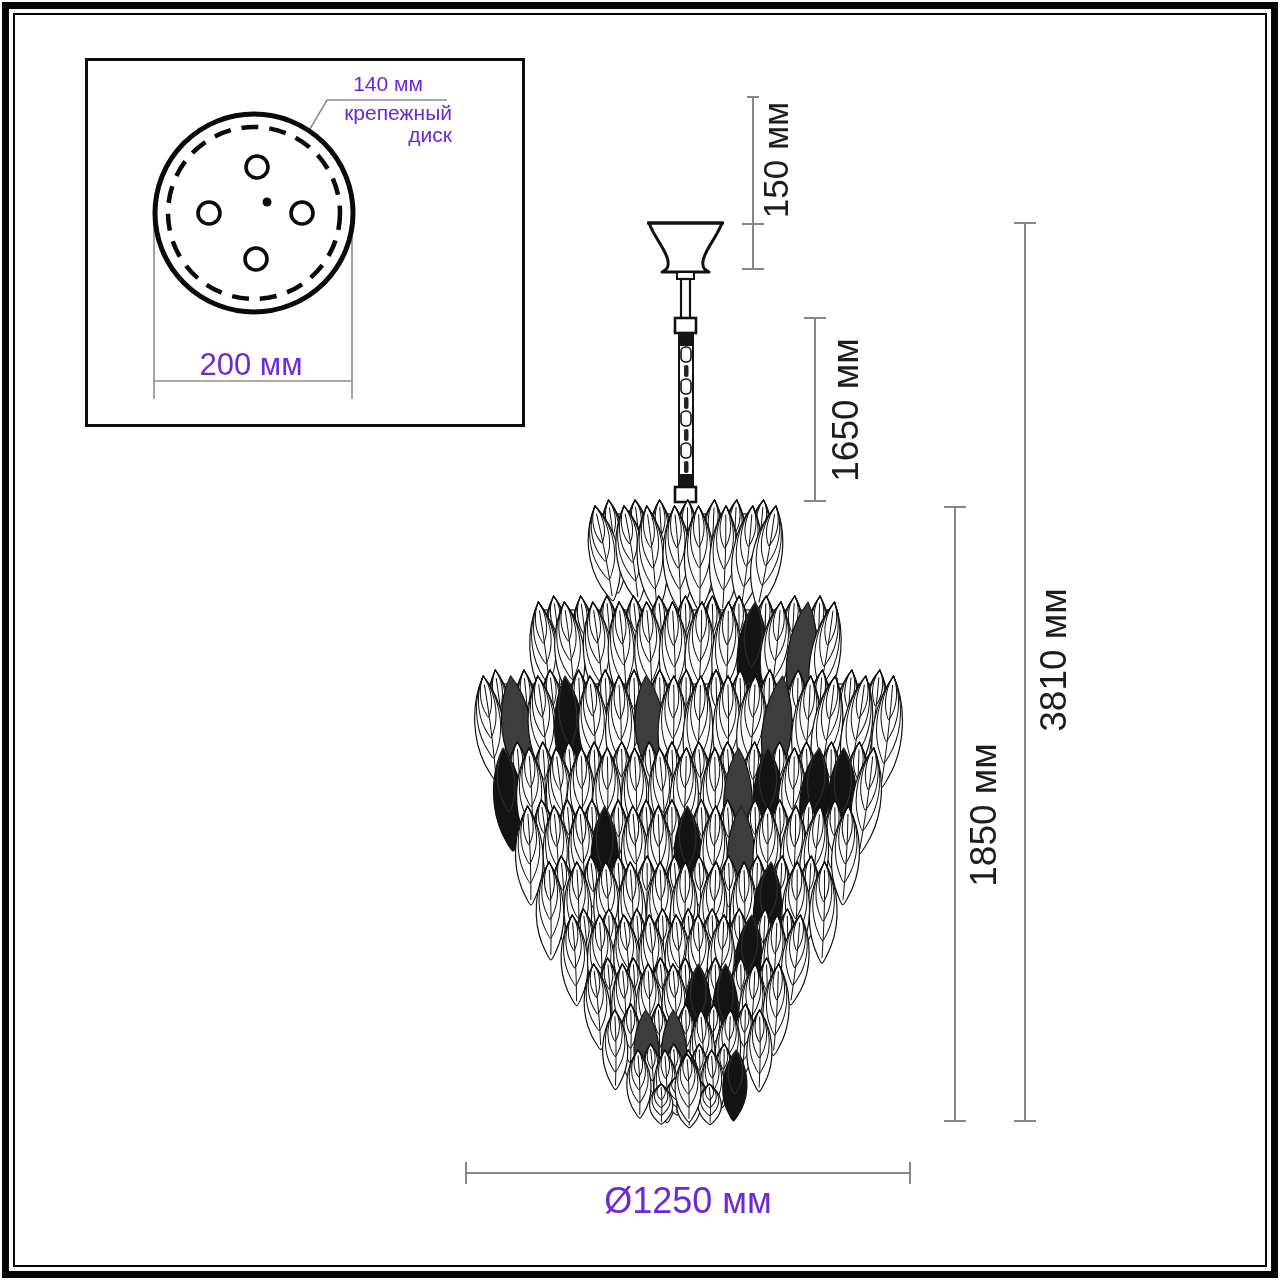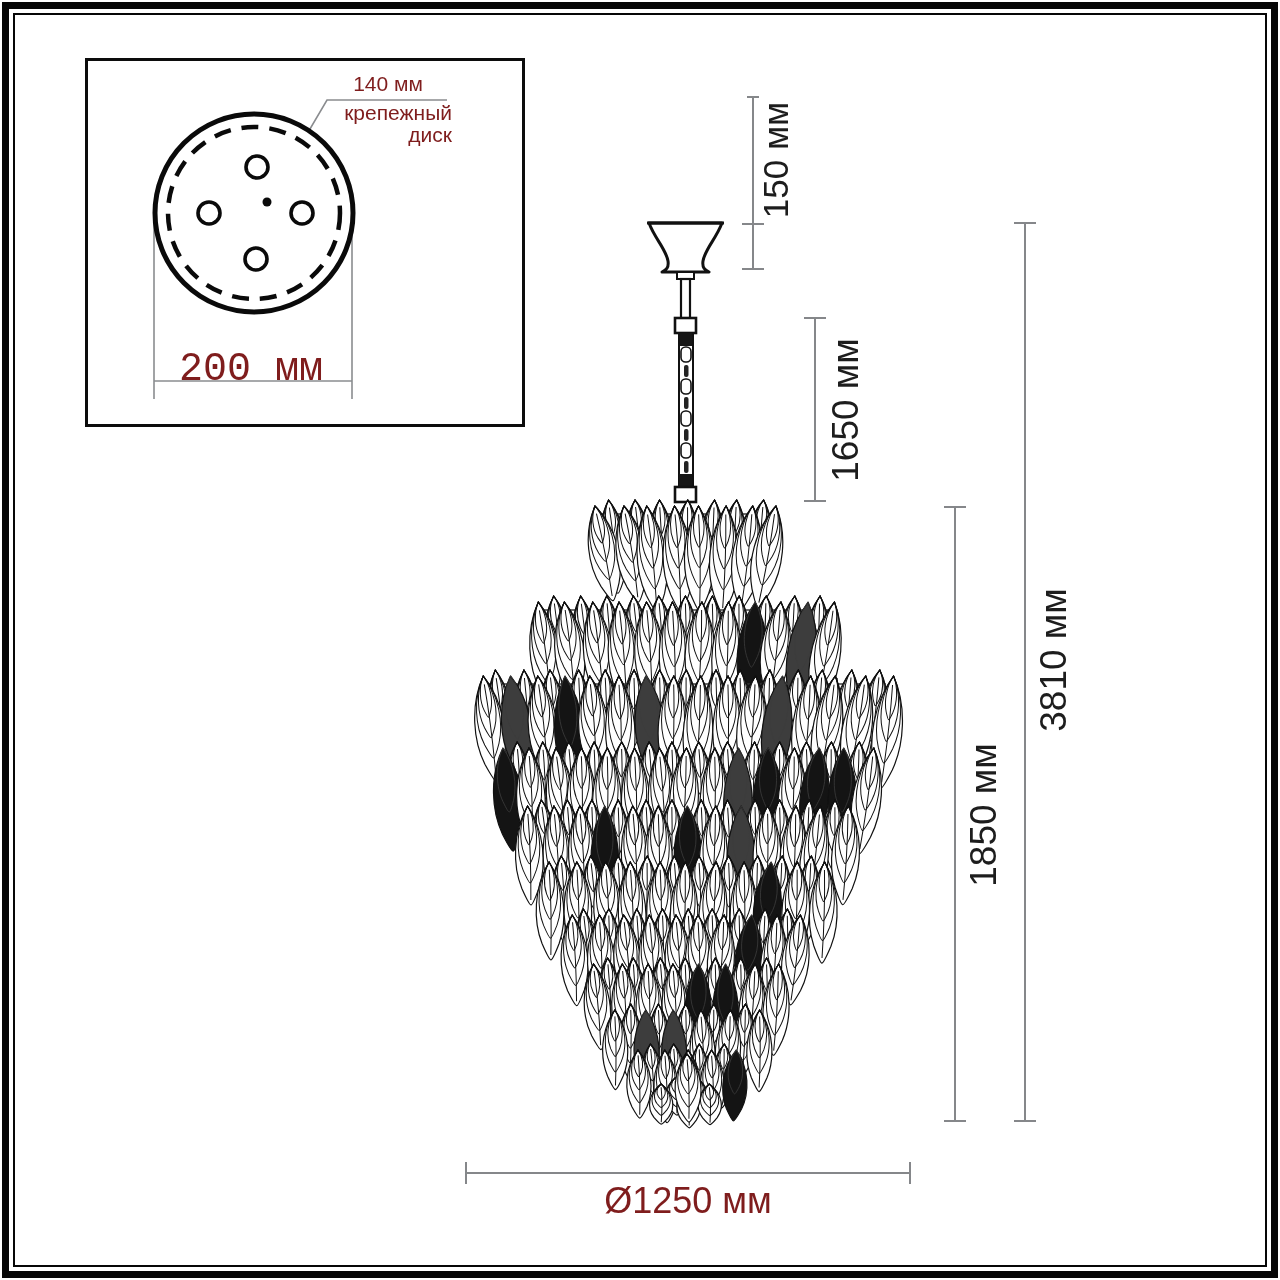--- a/index.html
+++ b/index.html
@@ -3,21 +3,21 @@
 <meta charset="utf-8">
 <style>
   html,body{margin:0;padding:0;background:#ffffff;}
   #stage{position:relative;width:1280px;height:1280px;background:#fff;overflow:hidden;
          font-family:"Liberation Sans","DejaVu Sans",sans-serif;}
   .frame-outer{position:absolute;inset:2px;border:7px solid #060606;}
   .frame-inner{position:absolute;inset:13px;border:2px solid #060606;}
   #main-svg{position:absolute;left:0;top:0;z-index:1;}
   .inset-box{position:absolute;left:85px;top:58px;width:434px;height:363px;
              border:3px solid #0c0c0c;z-index:2;background:transparent;}
-  .lbl{position:absolute;color:#7f1d1d;z-index:3;text-align:center;}
+  .lbl{position:absolute;color:#6d28d9;z-index:3;text-align:center;}
   .vlabel{position:absolute;z-index:3;display:flex;align-items:center;justify-content:center;
           transform:rotate(-90deg);font-size:37px;color:#1d1d1d;white-space:nowrap;}
   .vline{position:absolute;width:2px;background:#85878a;z-index:2;}
   .hline{position:absolute;height:2px;background:#85878a;z-index:2;}
   .htick{position:absolute;width:22px;height:2px;background:#85878a;z-index:2;}
   .vtick{position:absolute;width:2px;height:22px;background:#85878a;z-index:2;}
 </style>
 </head>
 <body>
 
@@ -1482,21 +1482,21 @@
       <circle cx="166" cy="152" r="86" fill="none" stroke="#0a0a0a" stroke-width="4.5" stroke-dasharray="17 11"></circle>
       <circle cx="169" cy="106" r="11" fill="#ffffff" stroke="#0a0a0a" stroke-width="3.6"></circle>
       <circle cx="121" cy="152" r="11" fill="#ffffff" stroke="#0a0a0a" stroke-width="3.6"></circle>
       <circle cx="214" cy="152" r="11" fill="#ffffff" stroke="#0a0a0a" stroke-width="3.6"></circle>
       <circle cx="168" cy="198" r="11" fill="#ffffff" stroke="#0a0a0a" stroke-width="3.6"></circle>
       <circle cx="179" cy="141" r="4.5" fill="#0a0a0a"></circle>
     </svg>
   </div>
   <div class="lbl" style="left:318px;top:72px;width:140px;font-size:21px;">140 мм</div>
   <div class="lbl" style="left:326px;top:102px;width:126px;font-size:21px;line-height:22px;text-align:right;">крепежный диск</div>
-  <div class="lbl" style="left:171px;top:347px;width:160px;font-size:40px;font-family:Liberation Mono, monospace;">200 мм</div>
+  <div class="lbl" style="left:171px;top:347px;width:160px;font-size:31px;">200 мм</div>
 
   <div>
     <div class="vline" style="left:752px;top:97px;height:172px;"></div>
     <div class="htick" style="left:747px;top:96px;width:12px;"></div>
     <div class="htick" style="left:742px;top:223px;"></div>
     <div class="htick" style="left:742px;top:268px;"></div>
     <div class="vlabel" style="left:701px;top:139px;width:150px;height:42px;font-size:35px;">150 мм</div>
   </div>
 
   <div>

